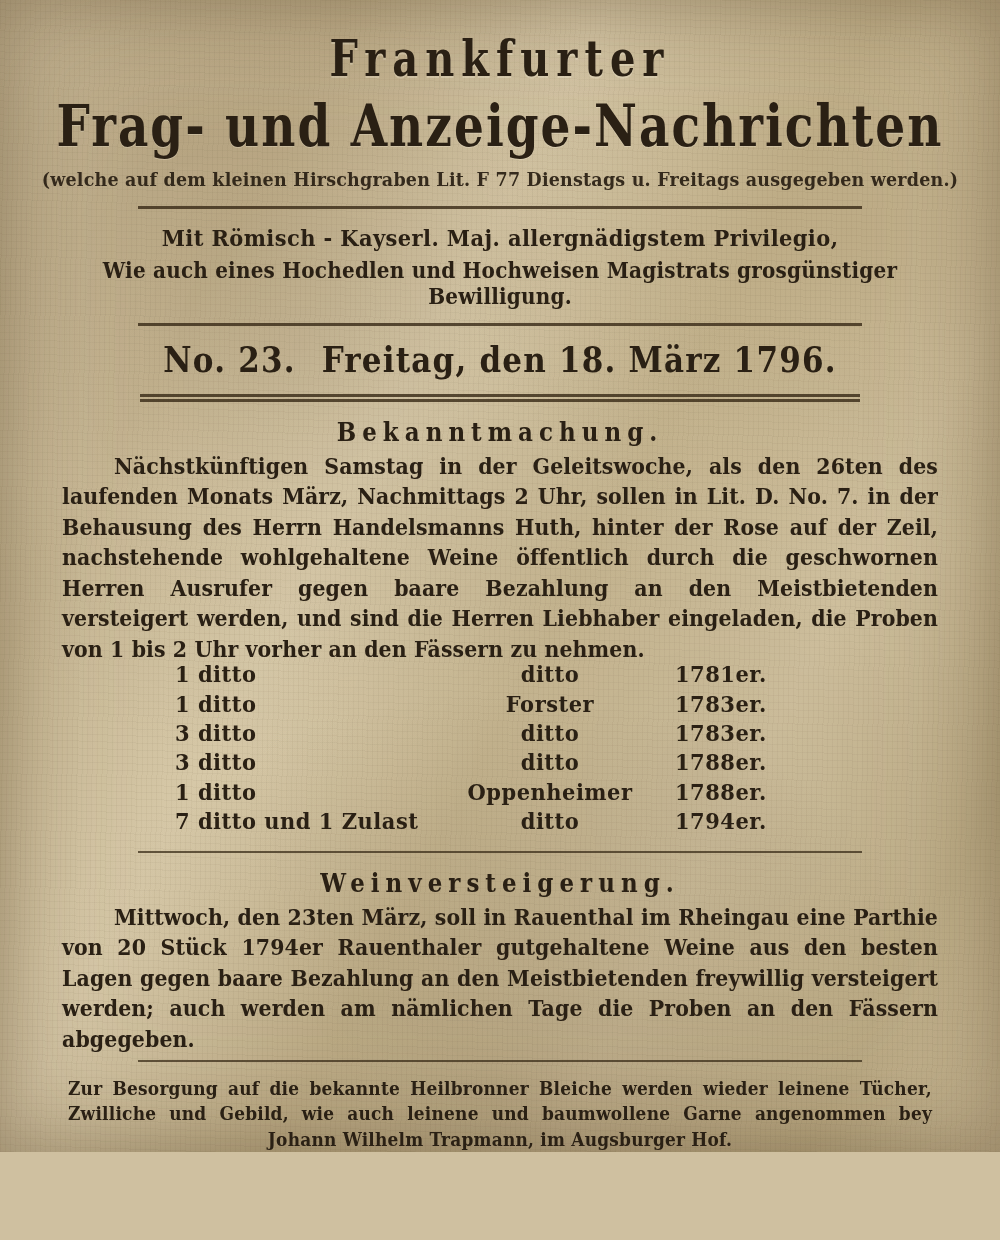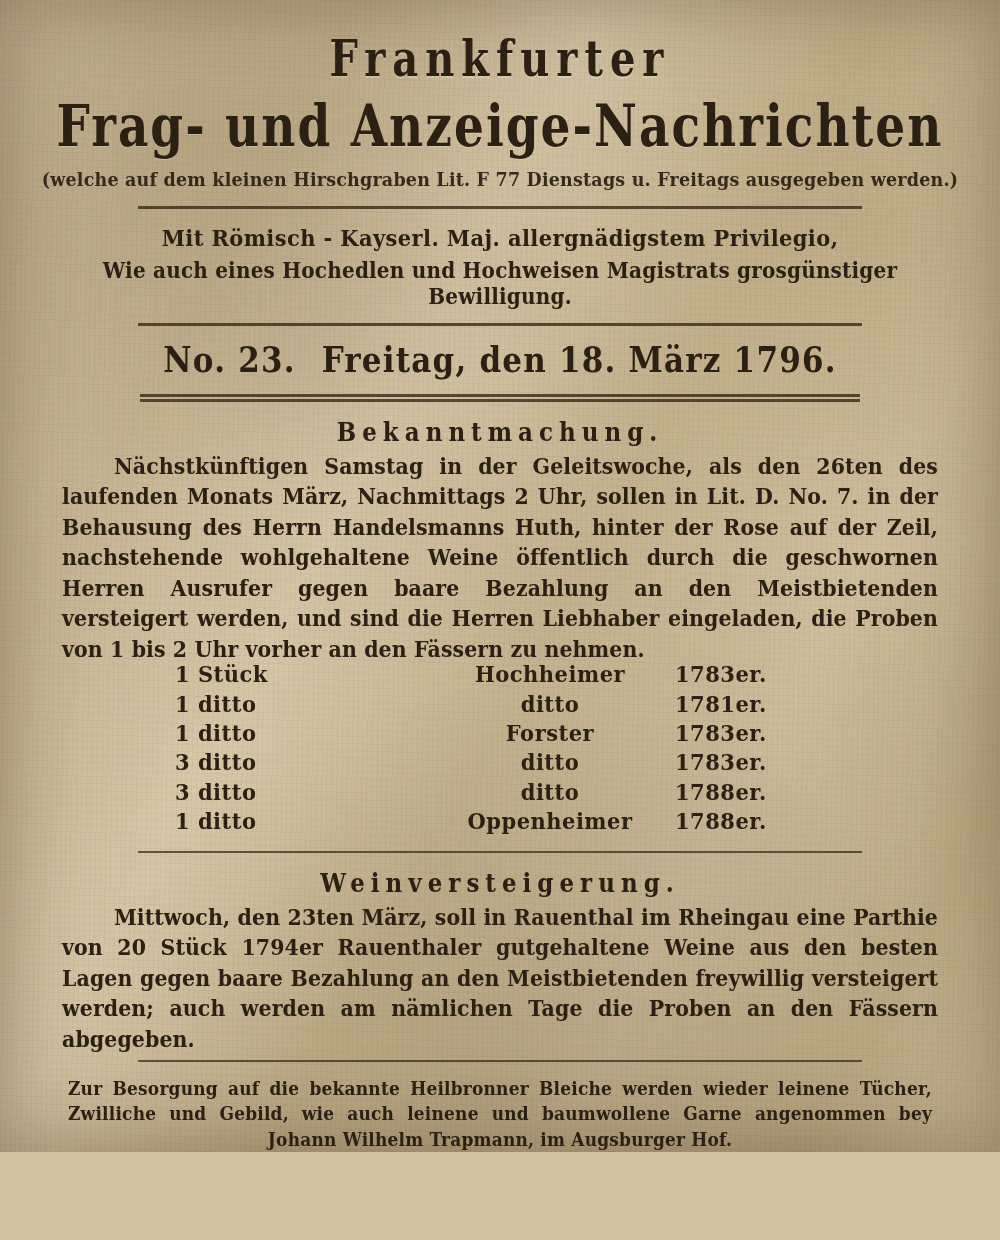--- a/index.html
+++ b/index.html
@@ -201,25 +201,20 @@
       <span>Monats März, Nachmittags 2 Uhr, sollen in Lit. D. No. 7. in der Behausung</span>
       <span>des Herrn Handelsmanns Huth, hinter der Rose auf der Zeil, nachstehende</span>
       <span>wohlgehaltene Weine öffentlich durch die geschwornen Herren Ausrufer gegen</span>
       <span>baare Bezahlung an den Meistbietenden versteigert werden, und sind die Herren</span>
       <span>Liebhaber eingeladen, die Proben von 1 bis 2 Uhr vorher an den Fässern zu nehmen.</span>
     </div>
 
     <table class="fraktur wines">
       <tbody>
         <tr>
-          <td class="qty">1 Stück</td>
-          <td class="kind">Hochheimer</td>
-          <td class="year">1783er.</td>
-        </tr>
-        <tr>
           <td class="qty">1 ditto</td>
           <td class="kind">ditto</td>
           <td class="year">1781er.</td>
         </tr>
         <tr>
           <td class="qty">1 ditto</td>
           <td class="kind">Forster</td>
           <td class="year">1783er.</td>
         </tr>
         <tr>
@@ -229,20 +224,25 @@
         </tr>
         <tr>
           <td class="qty">3 ditto</td>
           <td class="kind">ditto</td>
           <td class="year">1788er.</td>
         </tr>
         <tr>
           <td class="qty">1 ditto</td>
           <td class="kind">Oppenheimer</td>
           <td class="year">1788er.</td>
+        </tr>
+        <tr>
+          <td class="qty">7 ditto und 1 Zulast</td>
+          <td class="kind">ditto</td>
+          <td class="year">1794er.</td>
         </tr>
       </tbody>
     </table>
 
     <div class="rule thin narrow"></div>
 
     <div class="fraktur section-title">Weinversteigerung.</div>
 
     <div class="fraktur body-text lastleft">
       <span class="indent"></span><span>Mittwoch, den 23ten März, soll in Rauenthal im Rheingau eine Parthie</span>

